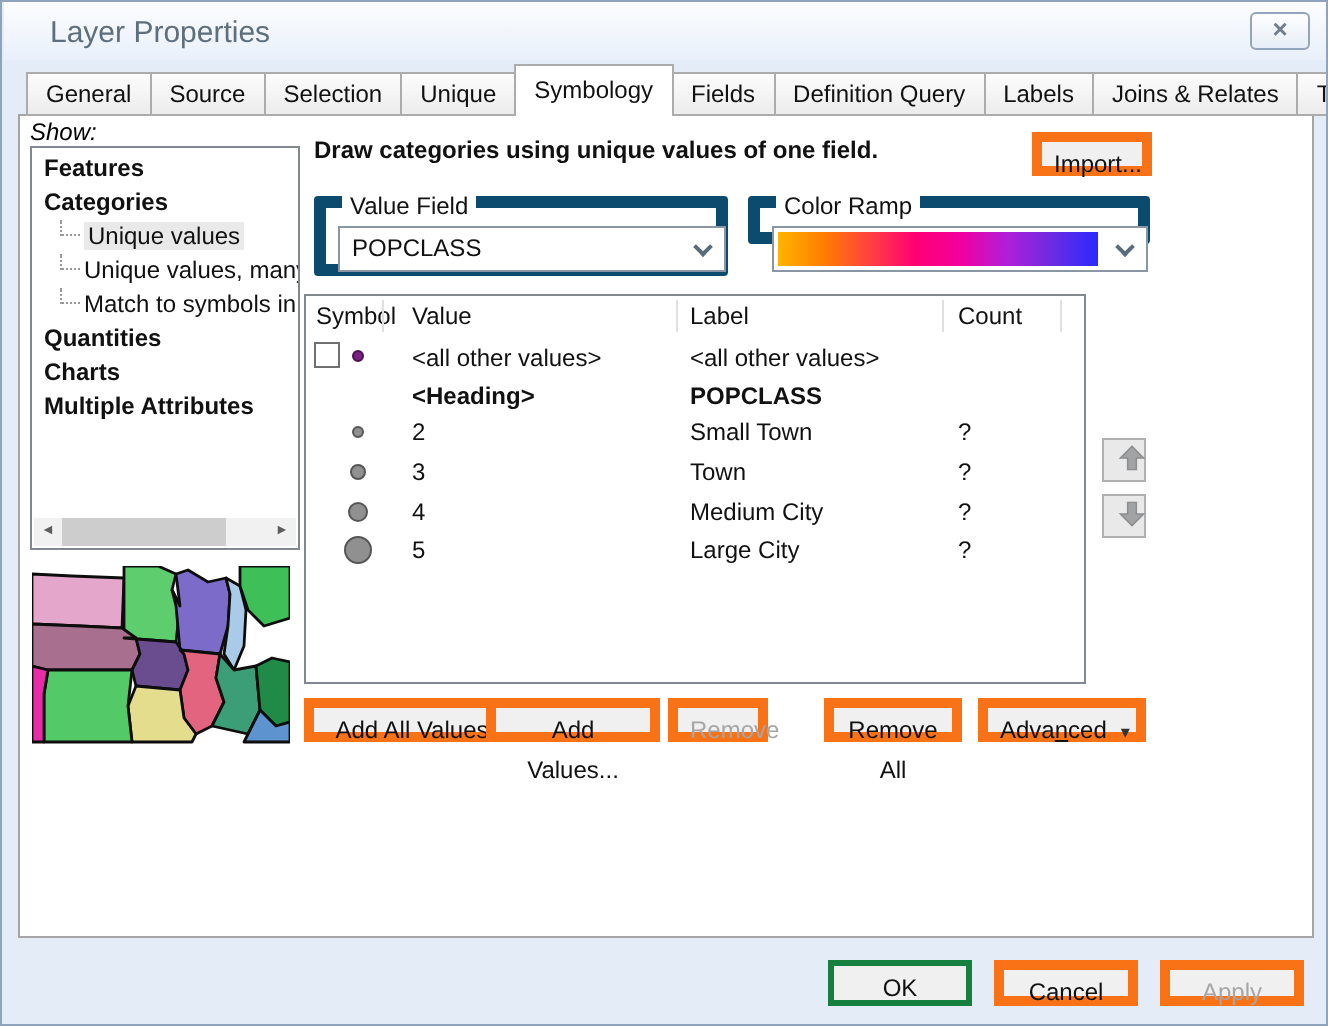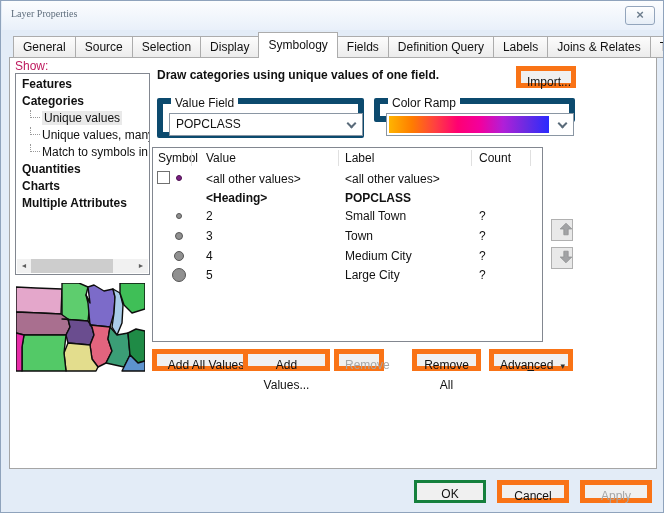--- a/index.html
+++ b/index.html
@@ -6,34 +6,34 @@
   *{box-sizing:border-box;}
   .dialog{
     position:relative;width:664px;height:513px;
     background:#E3ECF7;border:1px solid #8FA3BC;
     font-family:"Liberation Sans",sans-serif;font-size:12px;color:#111;
     overflow:hidden;
   }
   
   .titlebar{position:absolute;left:1px;top:0;width:662px;height:29px;
     background:linear-gradient(#FCFDFE,#E9F0FA);}
-  .title-text{position:absolute;left:9px;top:7px;font-size:10px;color:#5F6E7D;font-family:Liberation Serif, serif;}
+  .title-text{position:absolute;left:23px;top:7px;font-size:15px;color:#5F6E7D;}
   .close-btn{position:absolute;top:5px;right:9px;width:30px;height:19px;
     background:linear-gradient(#FEFEFE,#E7EEF7);border:1px solid #93A5BC;border-radius:3px;
     color:#6E7E8E;font-weight:bold;font-size:13px;line-height:16px;text-align:center;cursor:default;}
   
   .tabstrip{position:absolute;left:12px;top:33px;height:24px;display:flex;align-items:flex-end;z-index:3;}
   .tab{height:22px;padding:3px 9px 2px 9px;background:linear-gradient(#FCFCFC,#ECECEC);
     border:1px solid #ACACAC;margin-right:-1px;white-space:nowrap;color:#111;}
   .tab.active{height:26px;padding-top:5px;background:#ffffff;border-bottom:none;
     position:relative;z-index:4;}
   
   .page{position:absolute;left:8px;top:56px;width:648px;height:412px;background:#ffffff;
     border:1px solid #A5A5A5;z-index:2;}
-  .label{position:absolute;color:#be185d;}
+  .label{position:absolute;color:#000000;font-style:italic;}
   
   .treebox{position:absolute;left:5px;top:15px;width:135px;height:202px;background:#fff;
     border:1px solid #828790;padding-top:2px;overflow:hidden;}
   .tree-item{height:17px;line-height:17px;padding-left:6px;white-space:nowrap;}
   .tree-item.bold{font-weight:bold;}
   .tree-child{padding-left:14px;position:relative;}
   .tree-child .stub{display:inline-block;width:10px;height:8px;
     border-bottom:1px dotted #9a9a9a;border-left:1px dotted #9a9a9a;margin-right:2px;vertical-align:4px;}
   .tree-child .sel{background:#E9E9E9;padding:0 2px;}
   .hscroll{position:absolute;left:1px;bottom:1px;width:131px;height:14px;background:#F1F1F1;display:flex;}
@@ -84,21 +84,21 @@
 
   <div class="titlebar">
     <span class="title-text">Layer Properties</span>
     <div class="close-btn">×</div>
   </div>
 
   <div class="tabstrip">
     <div class="tab">General</div>
     <div class="tab">Source</div>
     <div class="tab">Selection</div>
-    <div class="tab">Display</div>
+    <div class="tab">Unique</div>
     <div class="tab active">Symbology</div>
     <div class="tab">Fields</div>
     <div class="tab">Definition Query</div>
     <div class="tab">Labels</div>
     <div class="tab">Joins &amp; Relates</div>
     <div class="tab">Time</div>
 
   </div>
 
   <div class="page">

